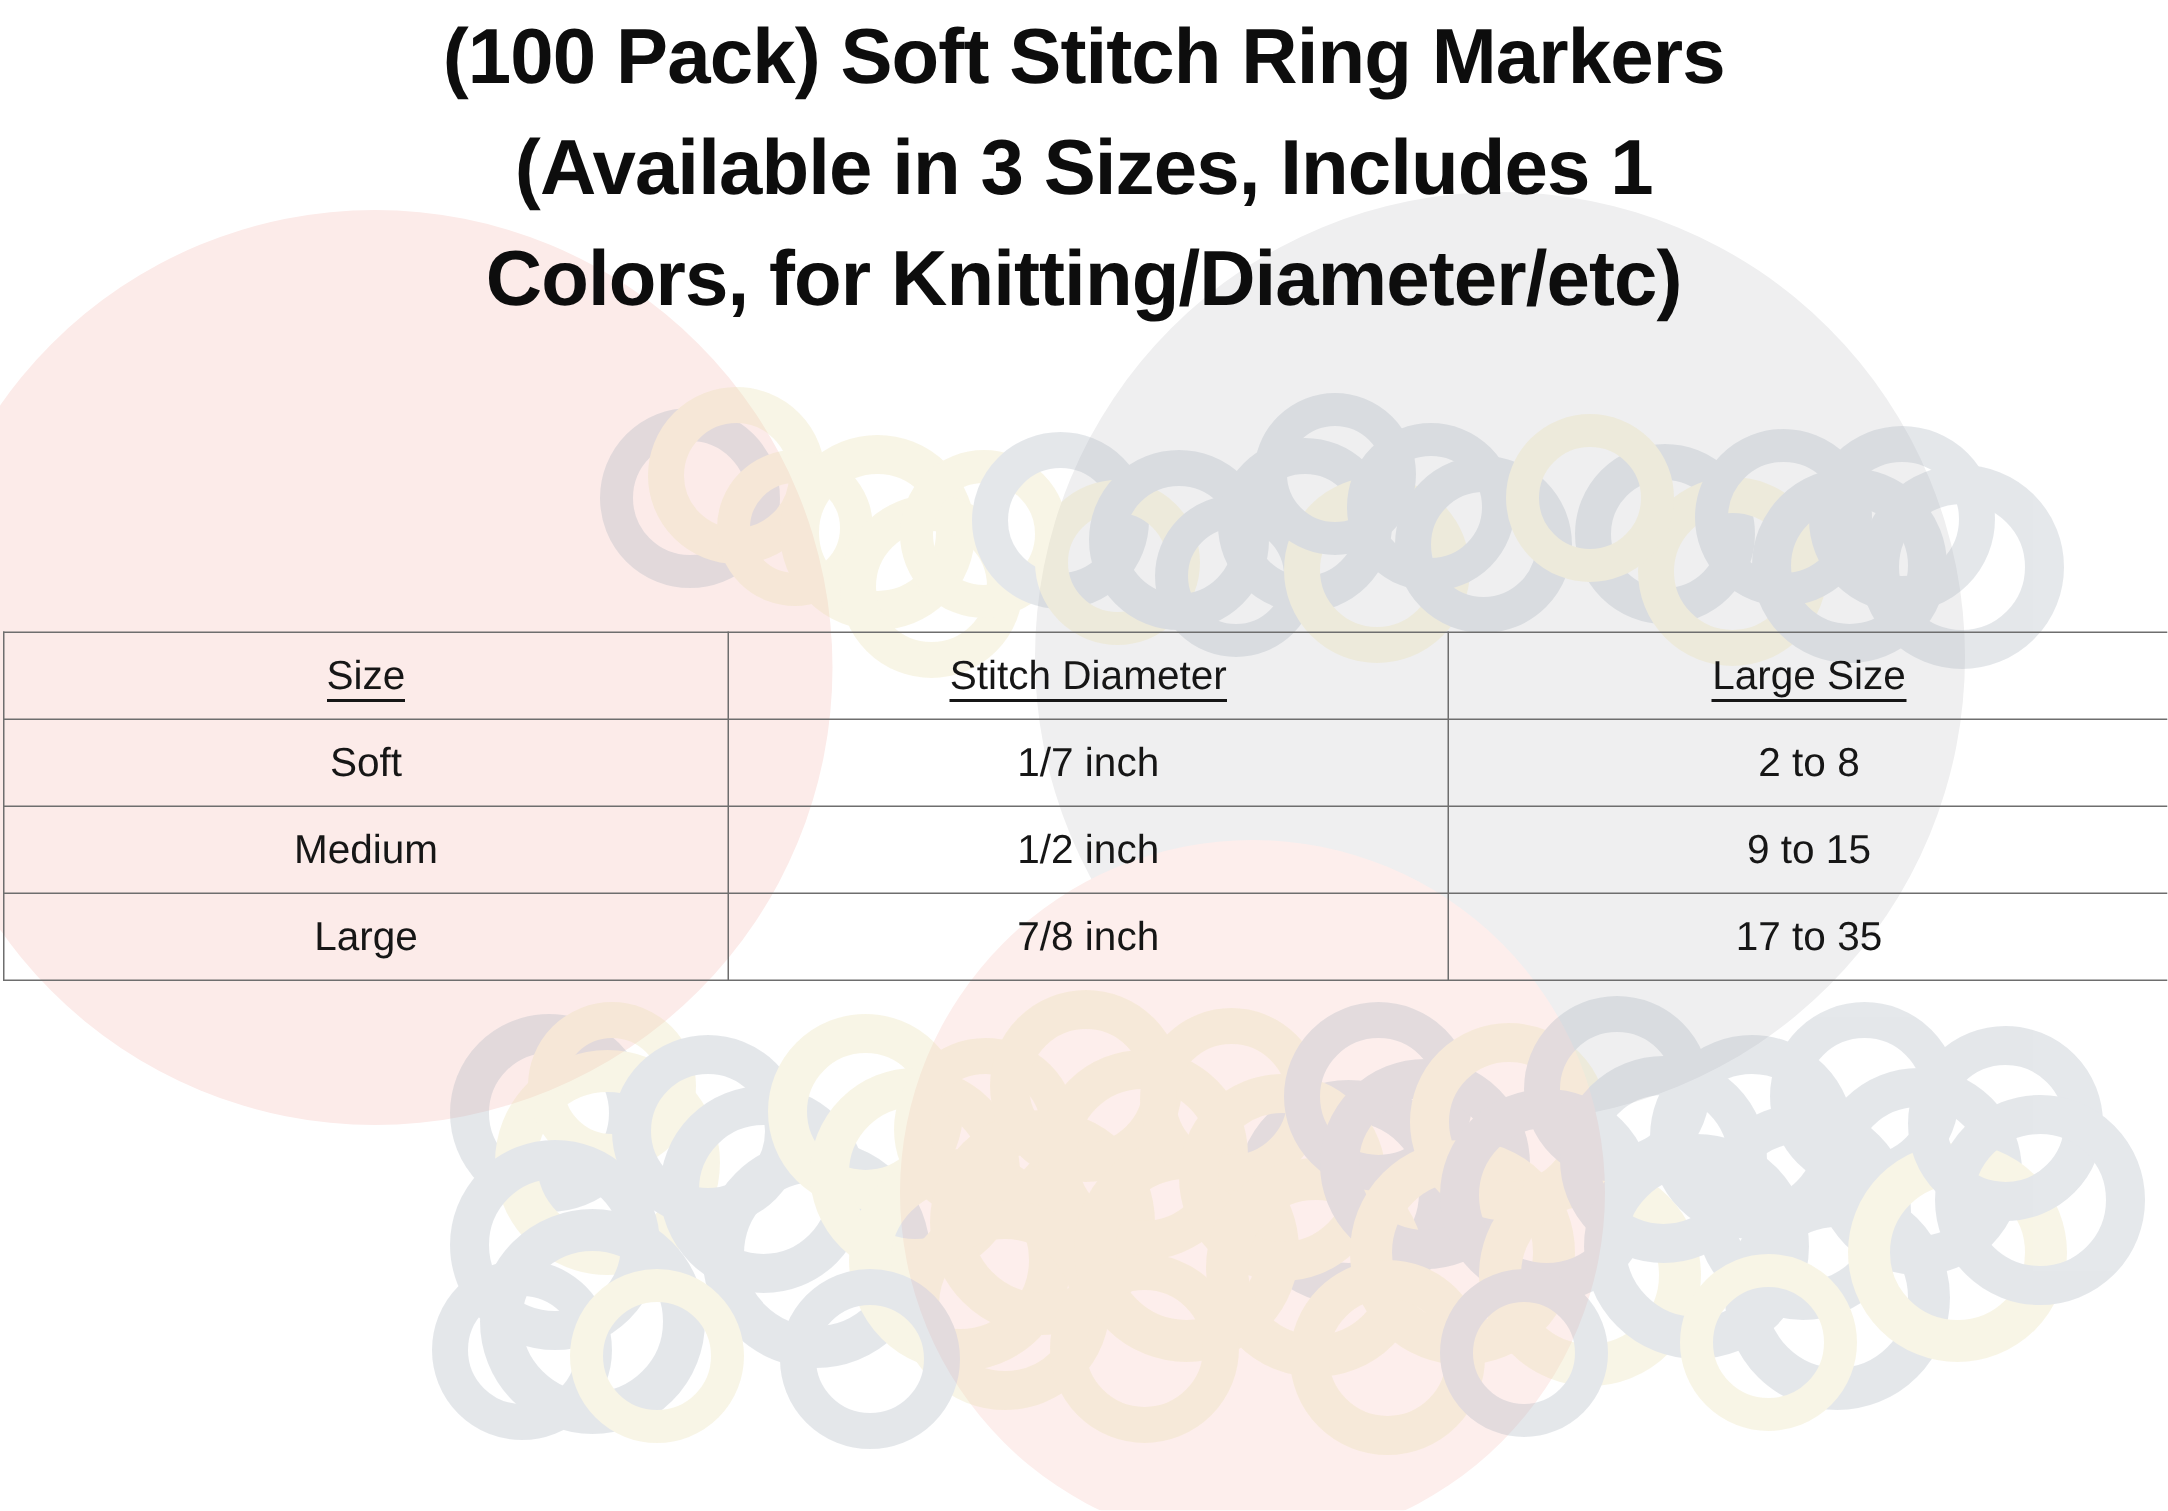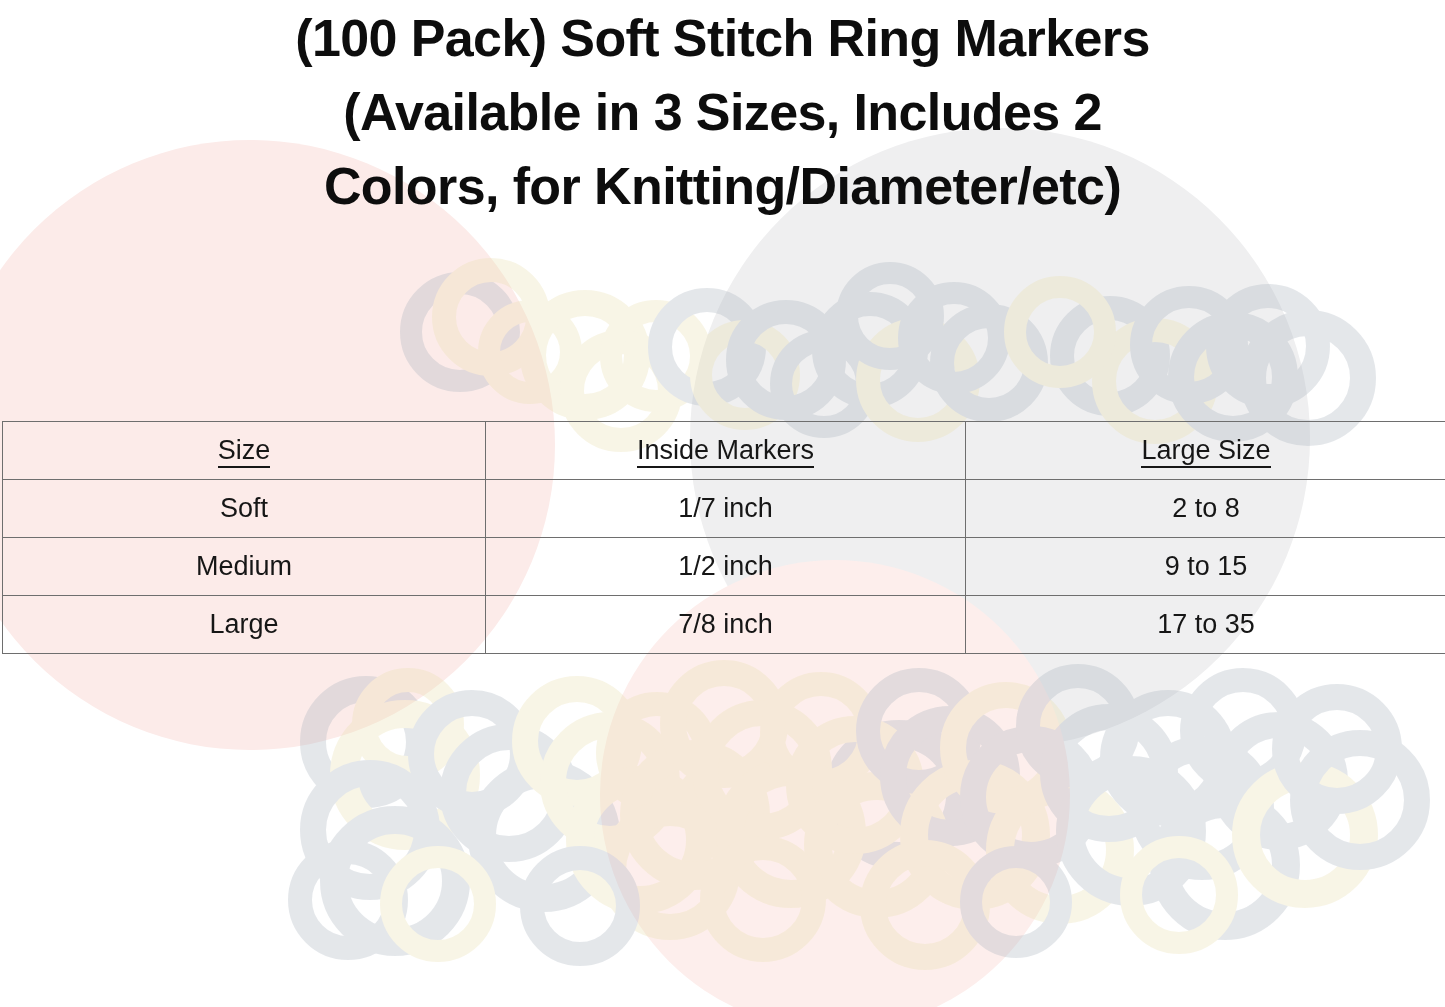--- a/index.html
+++ b/index.html
@@ -194,32 +194,32 @@
         <div class="ring" style="left:1240px;top:310px;width:136px;height:136px;border:26px solid #a8b2bd;"></div>
         <div class="ring" style="left:1004px;top:276px;width:112px;height:112px;border:22px solid #e9dfae;"></div>
         <div class="ring" style="left:1120px;top:836px;width:118px;height:118px;border:22px solid #e9dfae;"></div>
         <div class="ring" style="left:960px;top:846px;width:112px;height:112px;border:22px solid #a8b2bd;"></div>
         <div class="ring" style="left:380px;top:846px;width:116px;height:116px;border:22px solid #e9dfae;"></div>
       </div>
   </div>
 
   <div class="title">
     <span class="tl">(100 Pack) Soft Stitch Ring Markers</span>
-    <span class="tl">(Available in 3 Sizes, Includes 2</span>
+    <span class="tl">(Available in 3 Sizes, Includes 1</span>
     <span class="tl">Colors, for Knitting/Diameter/etc)</span>
   </div>
 
   <table class="spec-table">
     <thead>
       <tr>
         <th class="col-size">
           <span>Size</span>
         </th>
         <th class="col-diam">
-          <span>Inside Markers</span>
+          <span>Stitch Diameter</span>
         </th>
         <th class="col-needle">
           <span>Large Size</span>
         </th>
       </tr>
     </thead>
     <tbody>
       <tr>
         <td>Soft</td>
         <td>1/7 inch</td>

